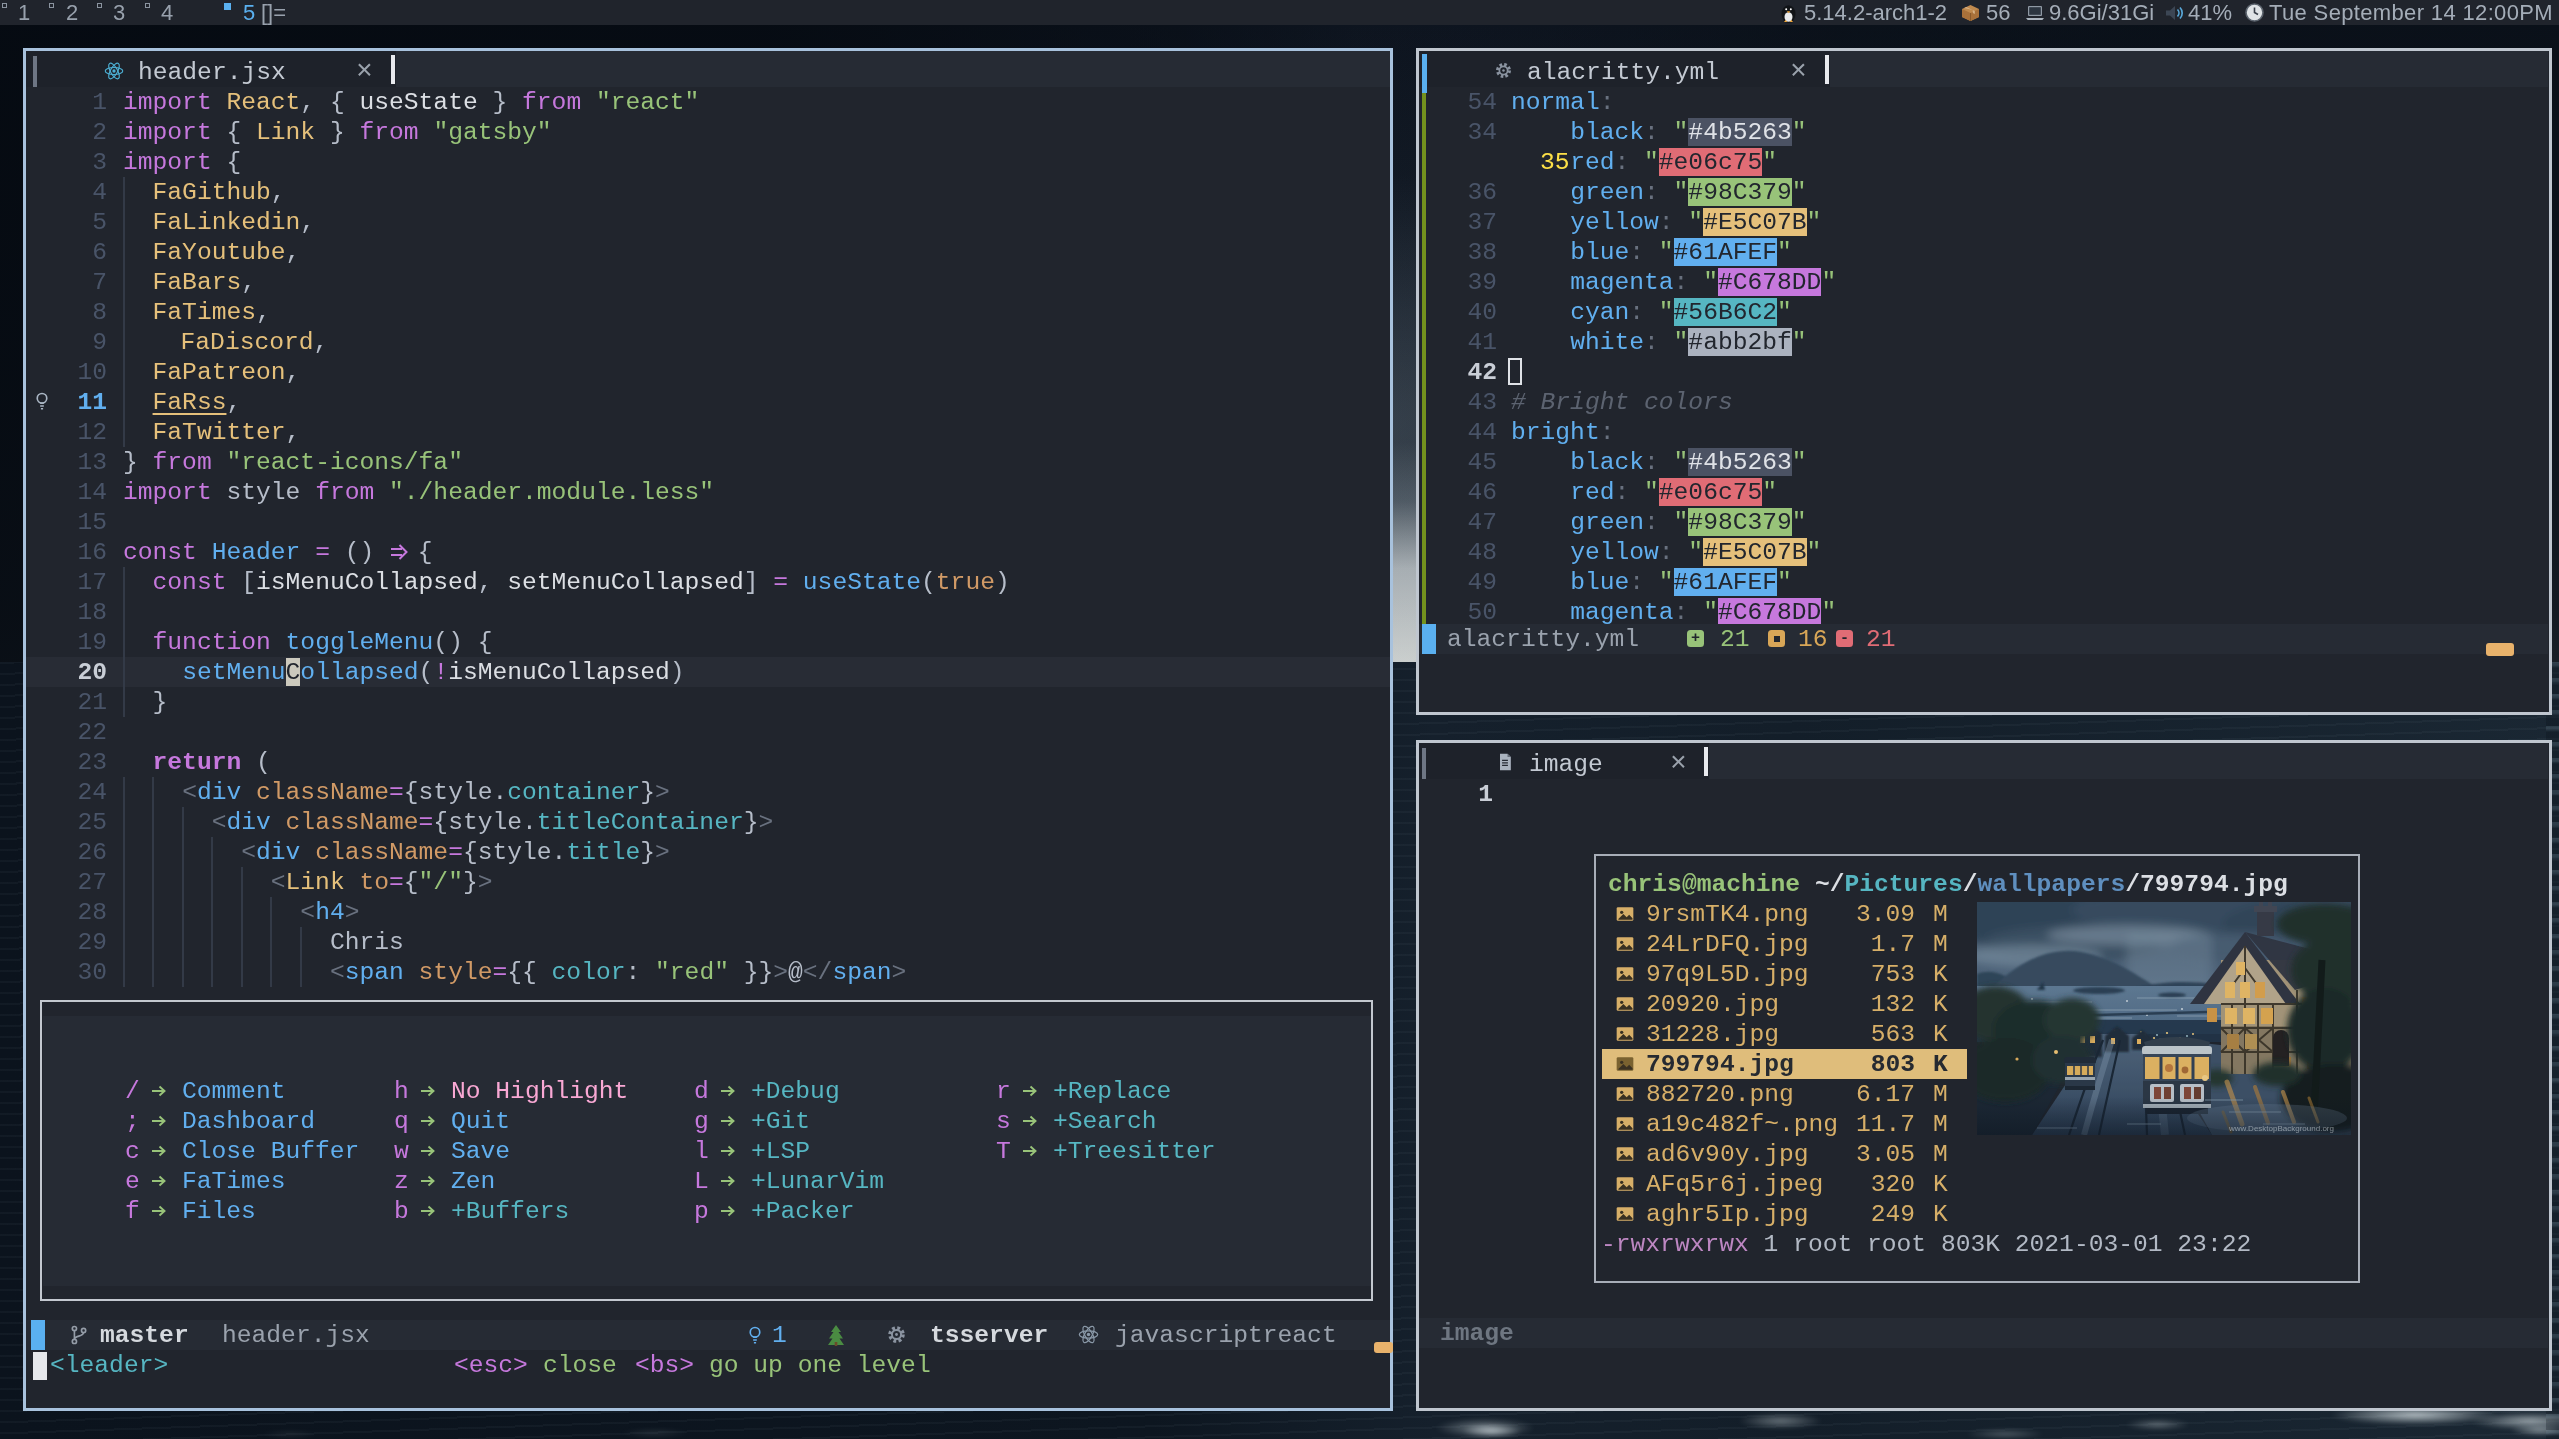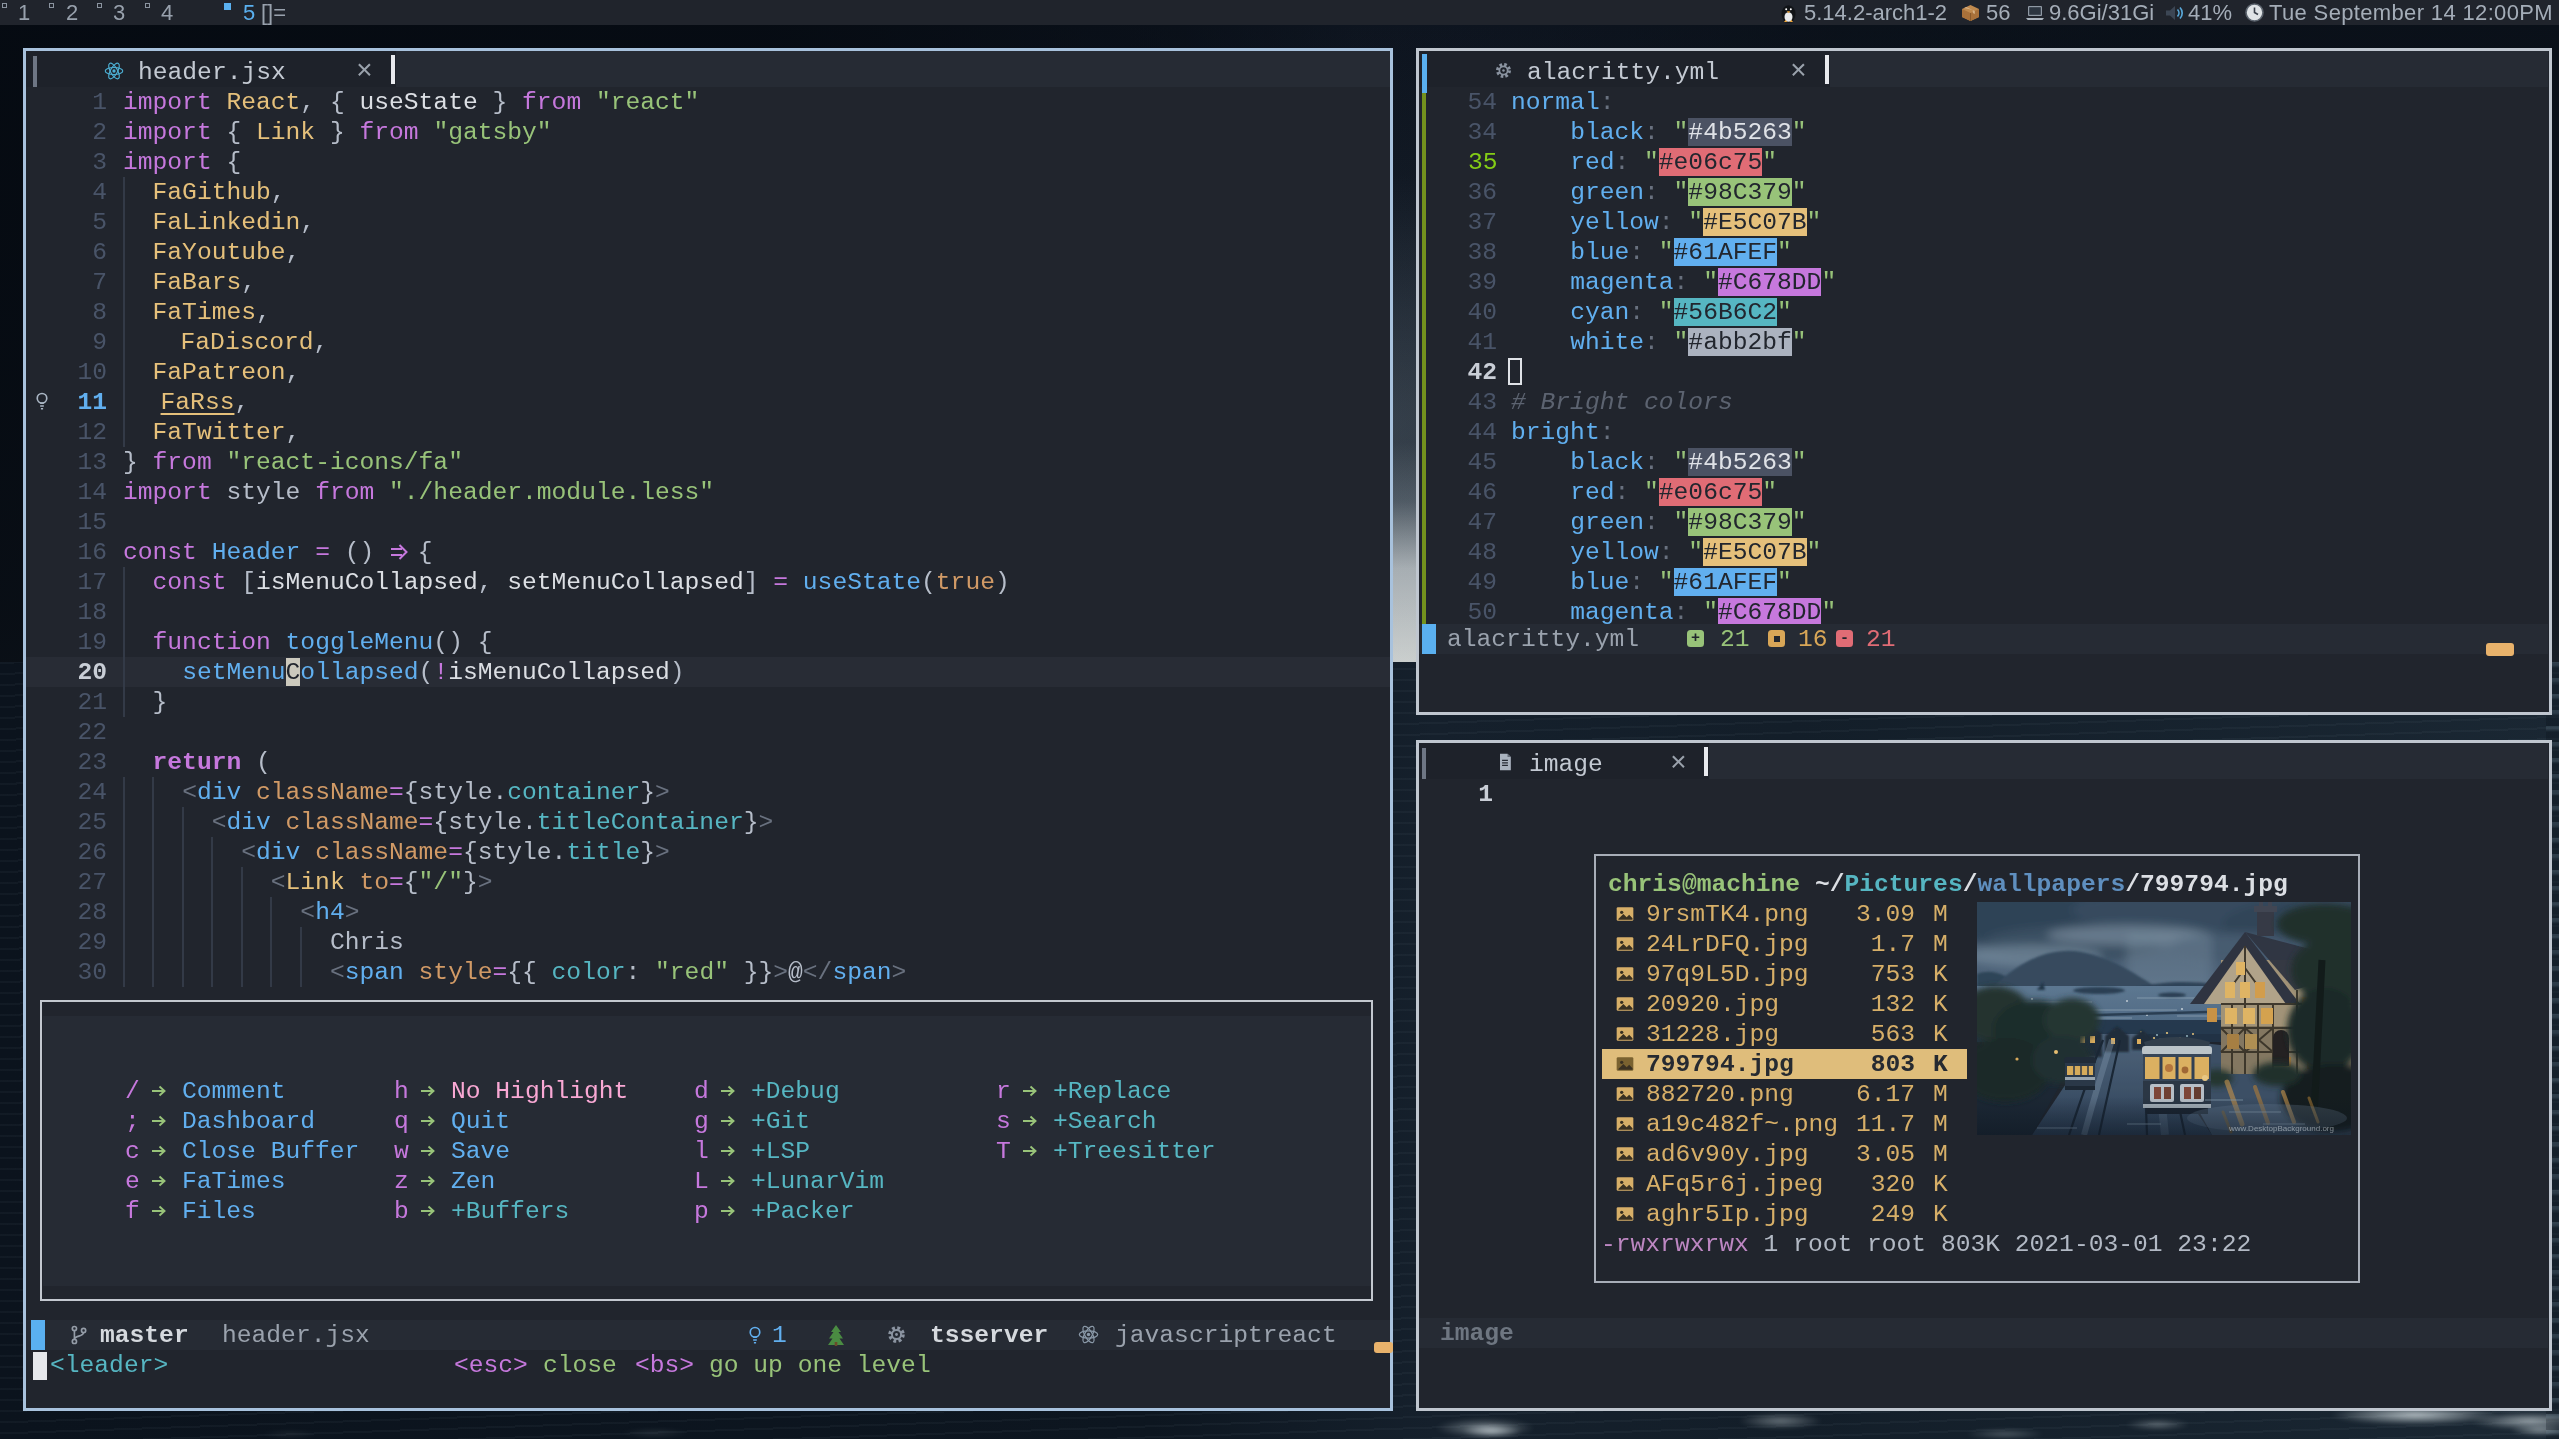--- a/index.html
+++ b/index.html
@@ -104,21 +104,21 @@
 <div class="t" style="left:123px;top:237px;"><span style="color:#b6bdc9;">  </span><span style="color:#e5c07b;">FaYoutube</span><span style="color:#b6bdc9;">,</span></div>
 <div class="t" style="left:92.22px;top:267px;color:#495468;">7</div>
 <div class="t" style="left:123px;top:267px;"><span style="color:#b6bdc9;">  </span><span style="color:#e5c07b;">FaBars</span><span style="color:#b6bdc9;">,</span></div>
 <div class="t" style="left:92.22px;top:297px;color:#495468;">8</div>
 <div class="t" style="left:123px;top:297px;"><span style="color:#b6bdc9;">  </span><span style="color:#e5c07b;">FaTimes</span><span style="color:#b6bdc9;">,</span></div>
 <div class="t" style="left:92.22px;top:327px;color:#495468;">9</div>
 <div class="t" style="left:123px;top:327px;margin-left:28px;"><span style="color:#b6bdc9;">  </span><span style="color:#e5c07b;">FaDiscord</span><span style="color:#b6bdc9;">,</span></div>
 <div class="t" style="left:77.44px;top:357px;color:#495468;">10</div>
 <div class="t" style="left:123px;top:357px;"><span style="color:#b6bdc9;">  </span><span style="color:#e5c07b;">FaPatreon</span><span style="color:#b6bdc9;">,</span></div>
 <div class="t" style="left:77.44px;top:387px;color:#61afef;font-weight:bold;">11</div>
-<div class="t" style="left:131px;top:387px;"><span style="color:#b6bdc9;">  </span><span style="color:#e5c07b;text-decoration:underline;text-decoration-color:#e5c07b;text-decoration-thickness:2px;text-underline-offset:4px;">FaRss</span><span style="color:#b6bdc9;">,</span></div>
+<div class="t" style="left:123px;top:387px;"><span style="color:#b6bdc9;">  </span><span style="color:#e5c07b;text-decoration:underline;text-decoration-color:#e5c07b;text-decoration-thickness:2px;text-underline-offset:4px;">FaRss</span><span style="color:#b6bdc9;">,</span></div>
 <div class="t" style="left:77.44px;top:417px;color:#495468;">12</div>
 <div class="t" style="left:123px;top:417px;"><span style="color:#b6bdc9;">  </span><span style="color:#e5c07b;">FaTwitter</span><span style="color:#b6bdc9;">,</span></div>
 <div class="t" style="left:77.44px;top:447px;color:#495468;">13</div>
 <div class="t" style="left:123px;top:447px;"><span style="color:#b6bdc9;">} </span><span style="color:#c678dd;">from</span><span style="color:#b6bdc9;"> </span><span style="color:#98c379;">"react-icons/fa"</span></div>
 <div class="t" style="left:77.44px;top:477px;color:#495468;">14</div>
 <div class="t" style="left:123px;top:477px;"><span style="color:#c678dd;">import</span><span style="color:#b6bdc9;"> style </span><span style="color:#c678dd;">from</span><span style="color:#b6bdc9;"> </span><span style="color:#98c379;">"./header.module.less"</span></div>
 <div class="t" style="left:77.44px;top:507px;color:#495468;">15</div>
 <div class="t" style="left:77.44px;top:537px;color:#495468;">16</div>
 <div class="t" style="left:123px;top:537px;"><span style="color:#c678dd;">const</span><span style="color:#b6bdc9;"> </span><span style="color:#61afef;">Header</span><span style="color:#b6bdc9;"> </span><span style="color:#c678dd;">=</span><span style="color:#b6bdc9;"> () </span>⫸<span style="color:#b6bdc9;"> {</span></div>
 <div class="t" style="left:77.44px;top:567px;color:#495468;">17</div>
@@ -303,21 +303,21 @@
     <circle cx="12" cy="12" r="5.2" fill="none" stroke="#8a93a0" stroke-width="2.2"></circle>
     <circle cx="12" cy="12" r="1.6" fill="#8a93a0"></circle>
   </svg>
 <div class="t" style="left:1527px;top:57px;color:#c3c9d2;">alacritty.yml</div>
 <div class="t" style="left:1790px;top:57px;color:#9aa2ac;font-size:28px;">×</div>
 <div style="position:absolute;left:1825px;top:55px;width:4px;height:29px;background:#e8eaee;"></div>
 <div class="t" style="left:1467.44px;top:87px;color:#495468;">54</div>
 <div class="t" style="left:1511px;top:87px;"><span style="color:#61afef;">normal</span><span style="color:#69717f;">:</span></div>
 <div class="t" style="left:1467.44px;top:117px;color:#495468;">34</div>
 <div class="t" style="left:1511px;top:117px;"><span style="color:#b6bdc9;">    </span><span style="color:#61afef;">black</span><span style="color:#69717f;">: </span><span style="color:#98c379;">"</span><span style="background:#4b5263;color:#dfe2e7">#4b5263</span><span style="color:#98c379;">"</span></div>
-<div class="t" style="left:1468px;top:147px;color:#84cc16;">35</div>
+<div class="t" style="left:1540px;top:147px;color:#fde047;">35</div>
 <div class="t" style="left:1511px;top:147px;"><span style="color:#b6bdc9;">    </span><span style="color:#61afef;">red</span><span style="color:#69717f;">: </span><span style="color:#98c379;">"</span><span style="background:#e06c75;color:#22262e">#e06c75</span><span style="color:#98c379;">"</span></div>
 <div class="t" style="left:1467.44px;top:177px;color:#495468;">36</div>
 <div class="t" style="left:1511px;top:177px;"><span style="color:#b6bdc9;">    </span><span style="color:#61afef;">green</span><span style="color:#69717f;">: </span><span style="color:#98c379;">"</span><span style="background:#98C379;color:#22262e">#98C379</span><span style="color:#98c379;">"</span></div>
 <div class="t" style="left:1467.44px;top:207px;color:#495468;">37</div>
 <div class="t" style="left:1511px;top:207px;"><span style="color:#b6bdc9;">    </span><span style="color:#61afef;">yellow</span><span style="color:#69717f;">: </span><span style="color:#98c379;">"</span><span style="background:#E5C07B;color:#22262e">#E5C07B</span><span style="color:#98c379;">"</span></div>
 <div class="t" style="left:1467.44px;top:237px;color:#495468;">38</div>
 <div class="t" style="left:1511px;top:237px;"><span style="color:#b6bdc9;">    </span><span style="color:#61afef;">blue</span><span style="color:#69717f;">: </span><span style="color:#98c379;">"</span><span style="background:#61AFEF;color:#22262e">#61AFEF</span><span style="color:#98c379;">"</span></div>
 <div class="t" style="left:1467.44px;top:267px;color:#495468;">39</div>
 <div class="t" style="left:1511px;top:267px;"><span style="color:#b6bdc9;">    </span><span style="color:#61afef;">magenta</span><span style="color:#69717f;">: </span><span style="color:#98c379;">"</span><span style="background:#C678DD;color:#22262e">#C678DD</span><span style="color:#98c379;">"</span></div>
 <div class="t" style="left:1467.44px;top:297px;color:#495468;">40</div>

